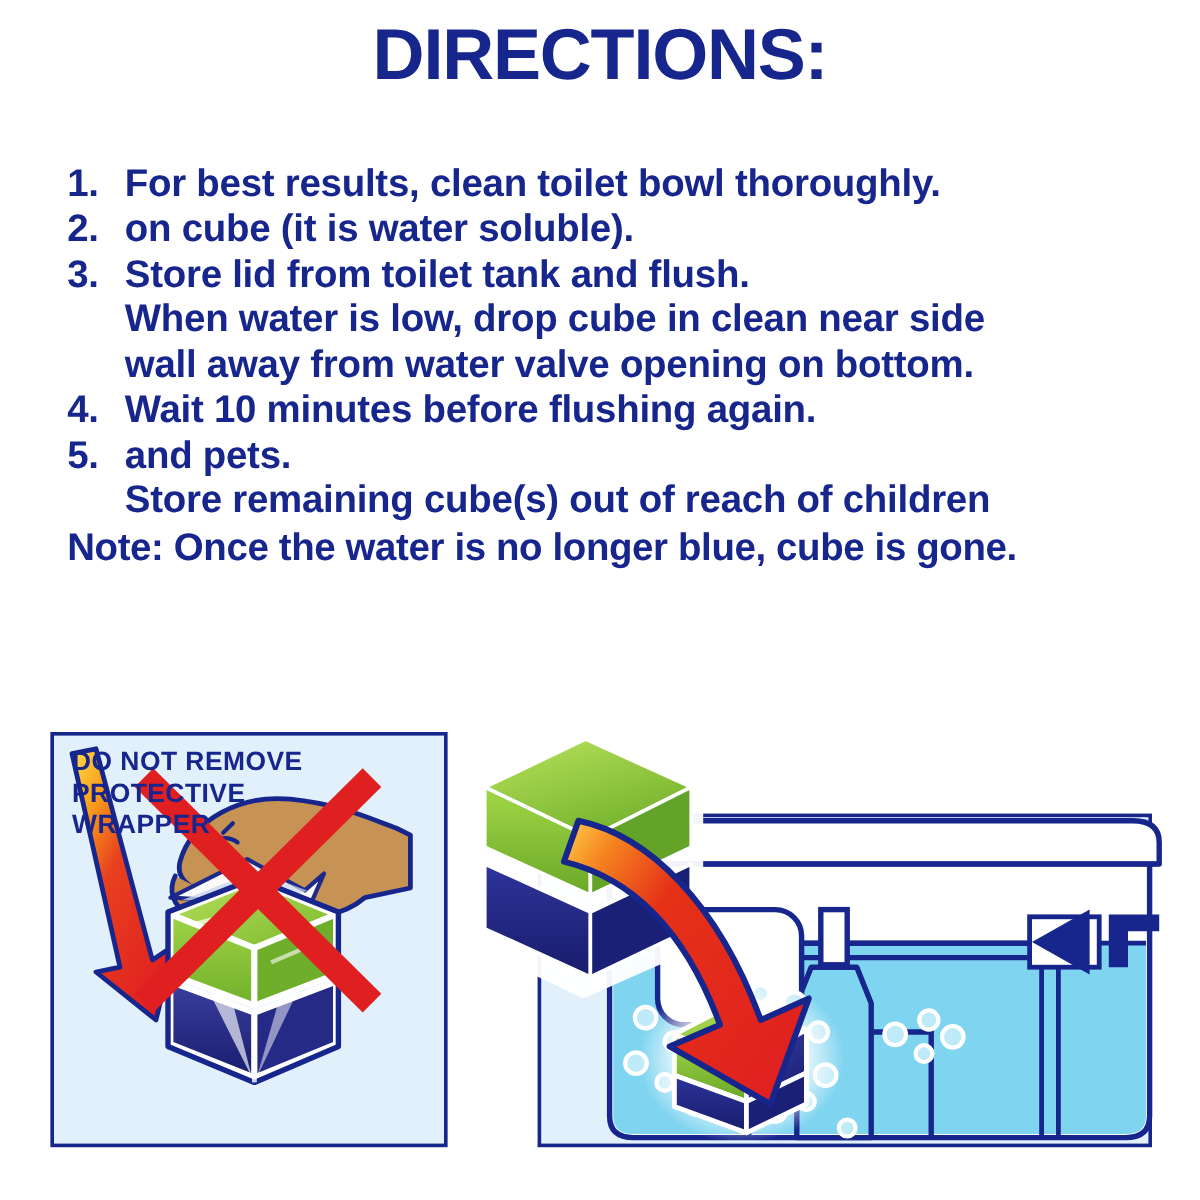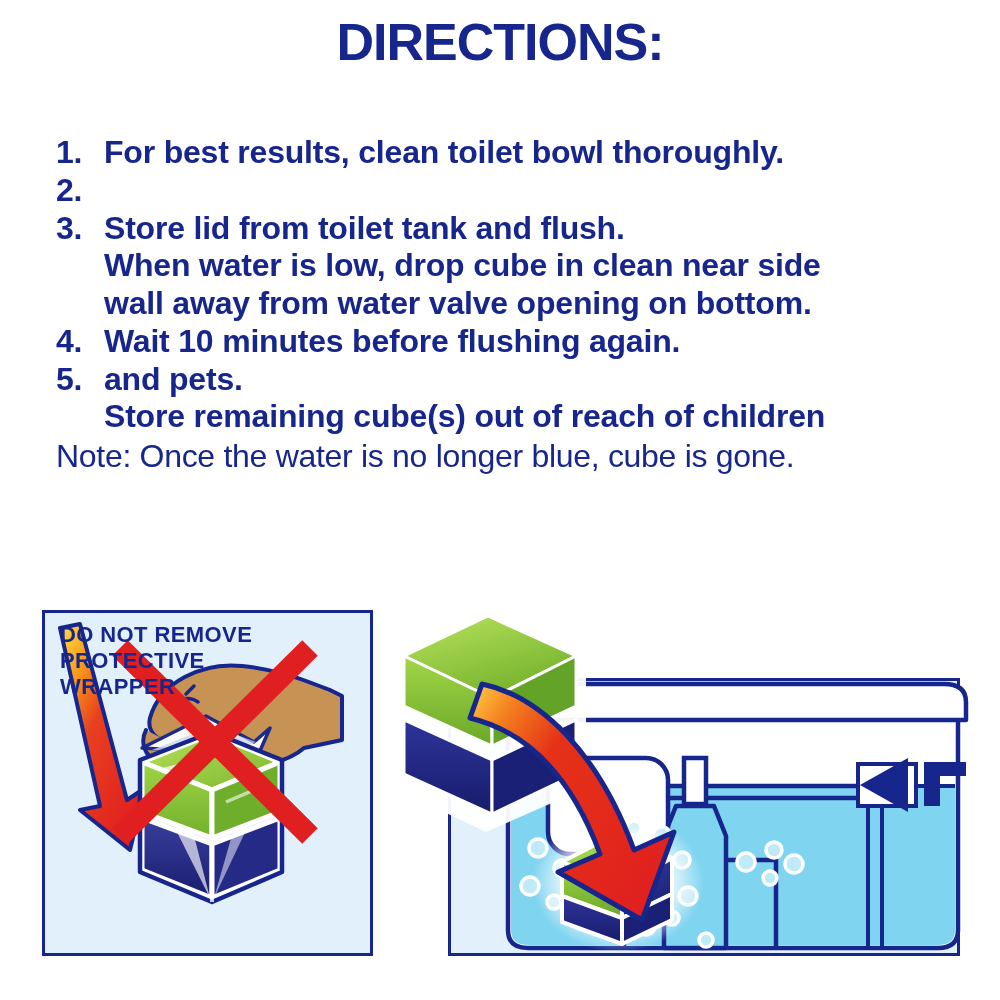--- a/index.html
+++ b/index.html
@@ -16,21 +16,21 @@
     -webkit-font-smoothing: antialiased;
   }
 
   
   #title {
     position: absolute;
     top: 16px;
     left: 0;
     width: 1000px;
     text-align: center;
-    font-size: 52px;
+    font-size: 60px;
     font-weight: bold;
     color: #17268c;
     letter-spacing: -1px;
     line-height: 1;
   }
 
   
   #directions {
     position: absolute;
     top: 134px;
@@ -52,21 +52,21 @@
     text-align: left;
     color: #17268c;
   }
   .step-body {
     flex: 1 1 auto;
   }
   .step-line { display: block; }
   .note {
     color: #17268c;
     font-size: 32px;
-    font-weight: normal;
+    font-weight: bold;
     line-height: 1.18;
     letter-spacing: -0.3px;
     margin-top: 2px;
   }
 
   
   .panel {
     position: absolute;
     background: #e2f0fb;
     border: 3px solid #17268c;
@@ -124,20 +124,21 @@
   <div class="step">
     <div class="step-num">1.</div>
     <div class="step-body">
       <span class="step-line">For best results, clean toilet bowl thoroughly.</span>
     </div>
   </div>
 
   <div class="step">
     <div class="step-num">2.</div>
     <div class="step-body">
+      <span class="step-line">on cube (it is water soluble).</span>
     </div>
   </div>
 
   <div class="step">
     <div class="step-num">3.</div>
     <div class="step-body">
       <span class="step-line">Store lid from toilet tank and flush.</span>
       <span class="step-line">When water is low, drop cube in clean near side</span>
       <span class="step-line">wall away from water valve opening on bottom.</span>
     </div>

